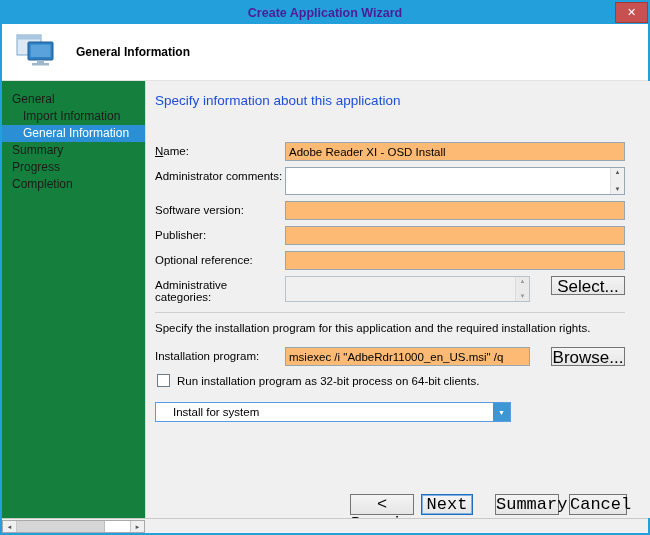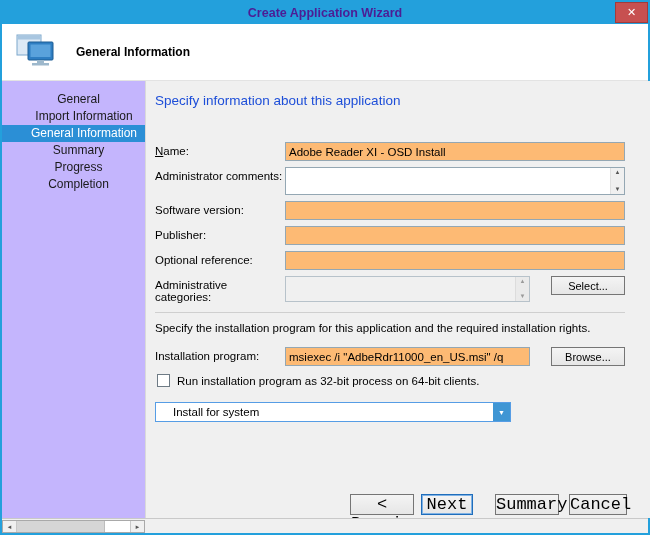--- a/index.html
+++ b/index.html
@@ -15,21 +15,21 @@
   .close-btn { position:absolute; right:0; top:0; width:33px; height:21px; background:#c75050; border:1px solid #a33b3b;
                display:flex; align-items:center; justify-content:center; color:#fff; font-size:11px; cursor:pointer; }
 
   
   .header { height:57px; flex:0 0 57px; background:#ffffff; display:flex; align-items:center; padding-left:14px; border-bottom:1px solid #e3e3e3; }
   .header .app-icon { margin-right:20px; }
   .header .header-title { font-weight:bold; font-size:12px; }
 
   
   .body { flex:1 1 auto; display:flex; min-height:0; }
-  .sidebar { width:144px; flex:0 0 144px; background:#c4b5fd; border-right:1px solid #d9d9d9; padding-top:10px;text-align:center; }
+  .sidebar { width:144px; flex:0 0 144px; background:#15803d; border-right:1px solid #d9d9d9; padding-top:10px; }
   .side-item { height:17px; line-height:17px; padding-left:10px; font-size:12px; color:#1a1a1a; white-space:nowrap; cursor:default; }
   .side-item.indent { padding-left:21px; }
   .side-item.selected { background:#2b8fd6; color:#ffffff; }
 
   .content { flex:1 1 auto; position:relative; background:#f0f0f0; padding:12px 23px 0 9px; }
   .content-heading { color:#1d4ed8; font-size:13.5px; margin-bottom:34px; }
 
   .row { display:flex; align-items:flex-start; margin-bottom:6px; width:470px; }
   .row label, .row .flabel { width:130px; flex:0 0 130px; font-size:11.5px; padding-top:3px; }
   .accel::first-letter { text-decoration:underline; }
@@ -38,21 +38,21 @@
   .tb.short { width:245px; }
 
   .multibox { position:relative; width:340px; height:28px; background:#fff; border:1px solid #94a7b3; }
   .multibox .vsb { position:absolute; top:0; right:0; bottom:0; width:14px; background:#f0f0f0; border-left:1px solid #e0e0e0;
                    display:flex; flex-direction:column; justify-content:space-between; align-items:center; }
   .vsb span { font-size:6px; color:#555; line-height:9px; }
   .multibox.disabled { background:#f0f0f0; border-color:#b7c2ca; height:26px; width:245px; }
   .multibox.disabled .vsb { background:#eaeaea; border-left:1px solid #dcdcdc; }
   .multibox.disabled .vsb span { color:#9a9a9a; }
 
-  .push-btn { margin-left:auto; width:74px; height:19px; font-family:inherit; font-size:11px;
+  .push-btn { margin-left:auto; width:74px; height:19px; font-family:inherit; font-size:17px;
               background:linear-gradient(#f4f4f4,#e6e6e6); border:1px solid #757575; cursor:pointer; }
 
   .divider { width:470px; border-top:1px solid #cfcfcf; margin:9px 0 9px 0; }
   .section-text { font-size:11.5px; width:470px; margin-bottom:13px; }
 
   .check-row { display:flex; align-items:flex-end; margin:8px 0 0 2px; width:470px; }
   .checkbox { width:13px; height:13px; background:#fff; border:1px solid #6e7b85; margin-right:7px; flex:0 0 13px; cursor:pointer; }
   .check-label { font-size:11.5px; }
 
   .behavior-row { margin-top:15px; }

